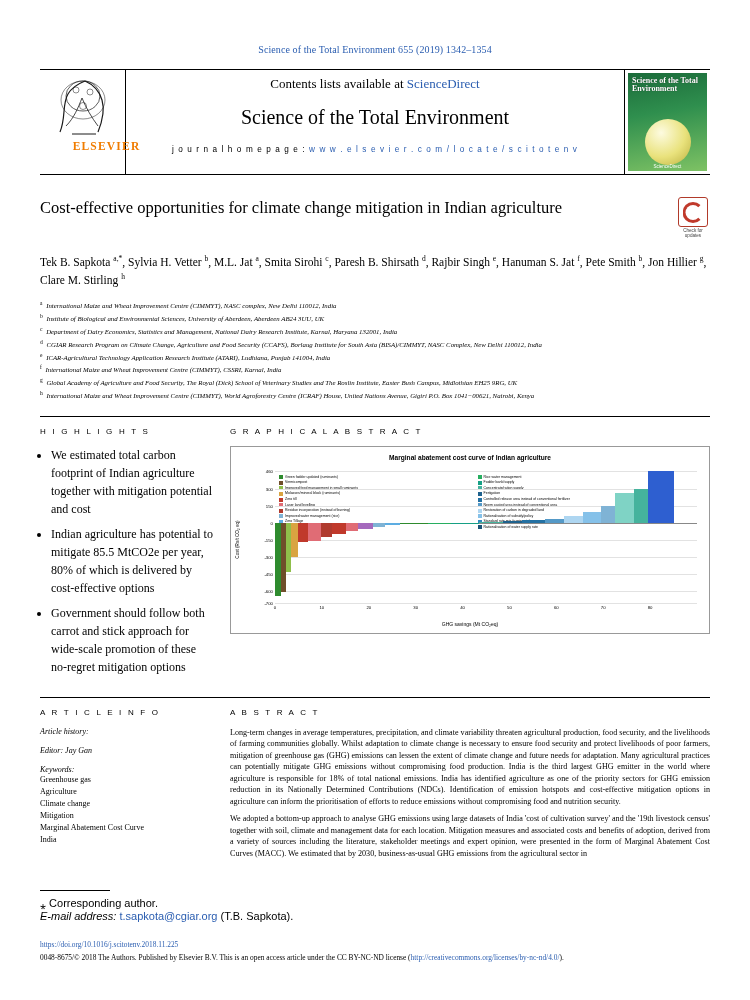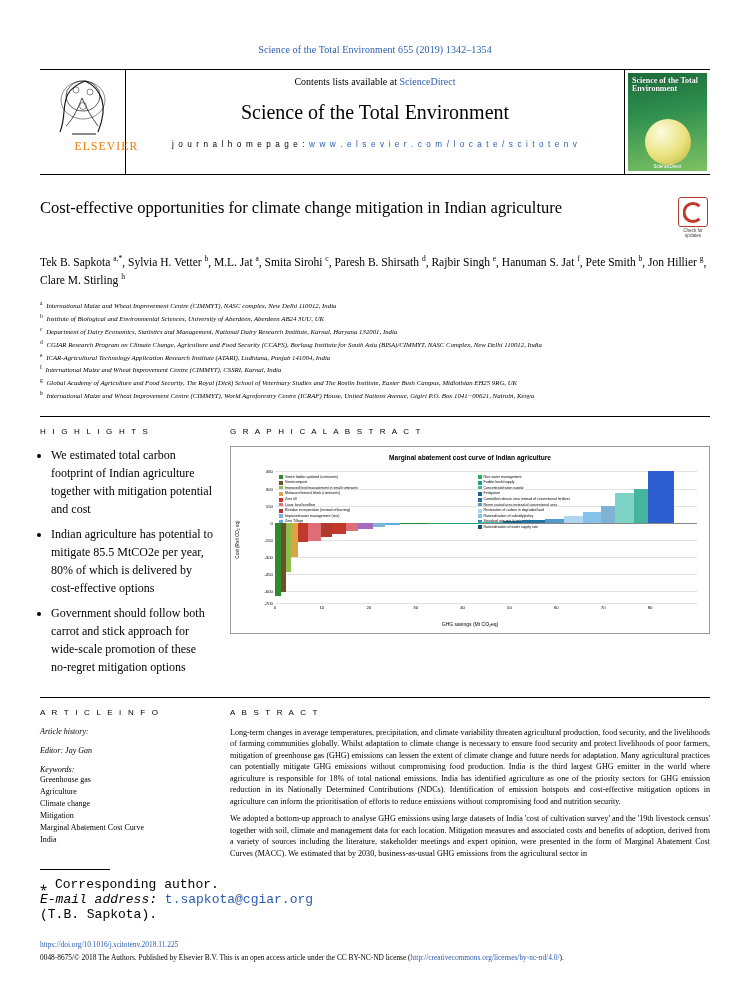--- a/index.html
+++ b/index.html
@@ -54,32 +54,32 @@
   }
   .elsevier-tree {
     width: 62px;
     height: 64px;
   }
   .elsevier-word {
     font-family: "Liberation Serif", serif;
     font-size: 11.5px;
     letter-spacing: 1.2px;
     color: #f07c00;
-    font-weight: normal;
+    font-weight: bold;
     margin-top: 2px;
     padding-left: 48px;
   }
   .masthead-center {
     flex: 1;
     text-align: center;
     padding-top: 6px;
     box-sizing: border-box;
   }
   .contents-line {
-    font-size: 10px;
+    font-size: 13px;
     font-family: "Liberation Serif", serif;
   }
   .contents-line .sd {
     color: #2a5db0;
   }
   .journal-title {
     font-size: 20px;
     margin-top: 14px;
     font-family: "Liberation Serif", serif;
   }
@@ -315,22 +315,22 @@
     text-align: justify;
     font-family: "Liberation Serif", serif;
   }
 
   
   .footnote {
     position: absolute;
     left: 40px;
     width: 280px;
     bottom: 78px;
-    font-size: 13px;
-    font-family: Liberation Mono, monospace;
+    font-size: 11px;
+    font-family: Liberation Sans, sans-serif;
   }
   .footnote .rule {
     width: 70px;
     border-top: 1px solid #000;
     margin-bottom: 4px;
   }
   .footnote .em { font-style: italic; }
   .footnote a { color: #2a5db0; text-decoration: none; }
 
   .bottom {

